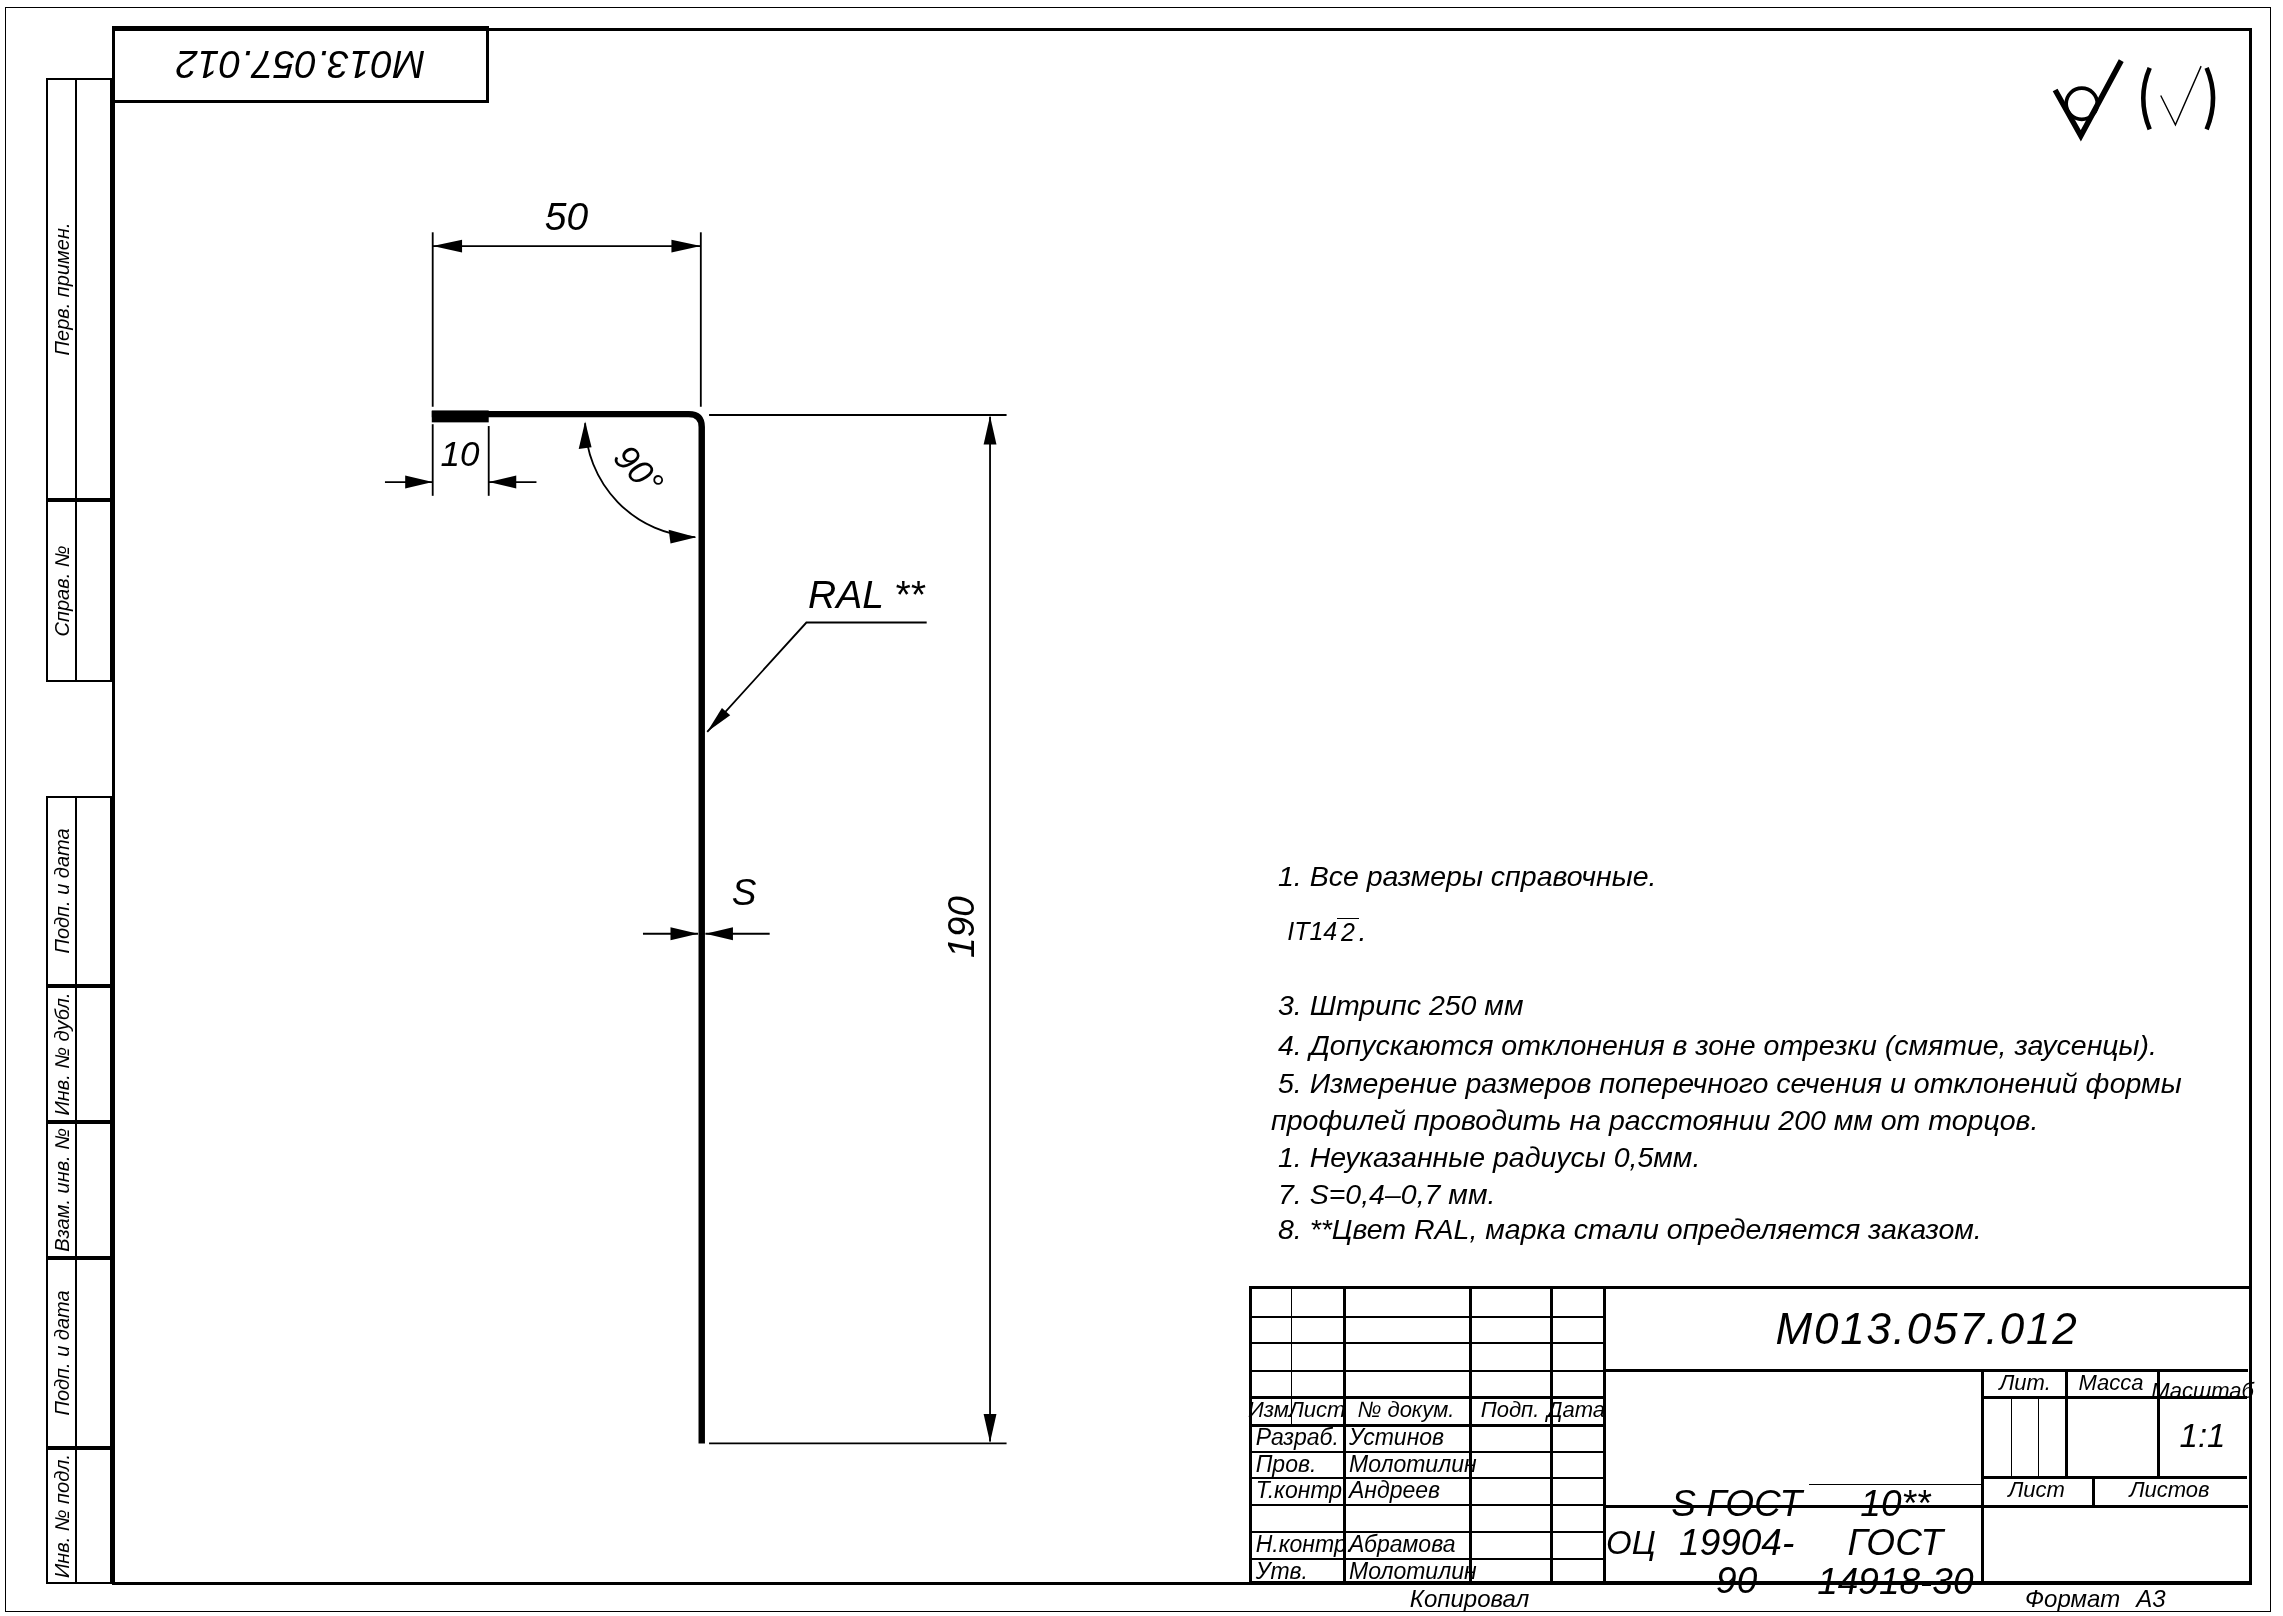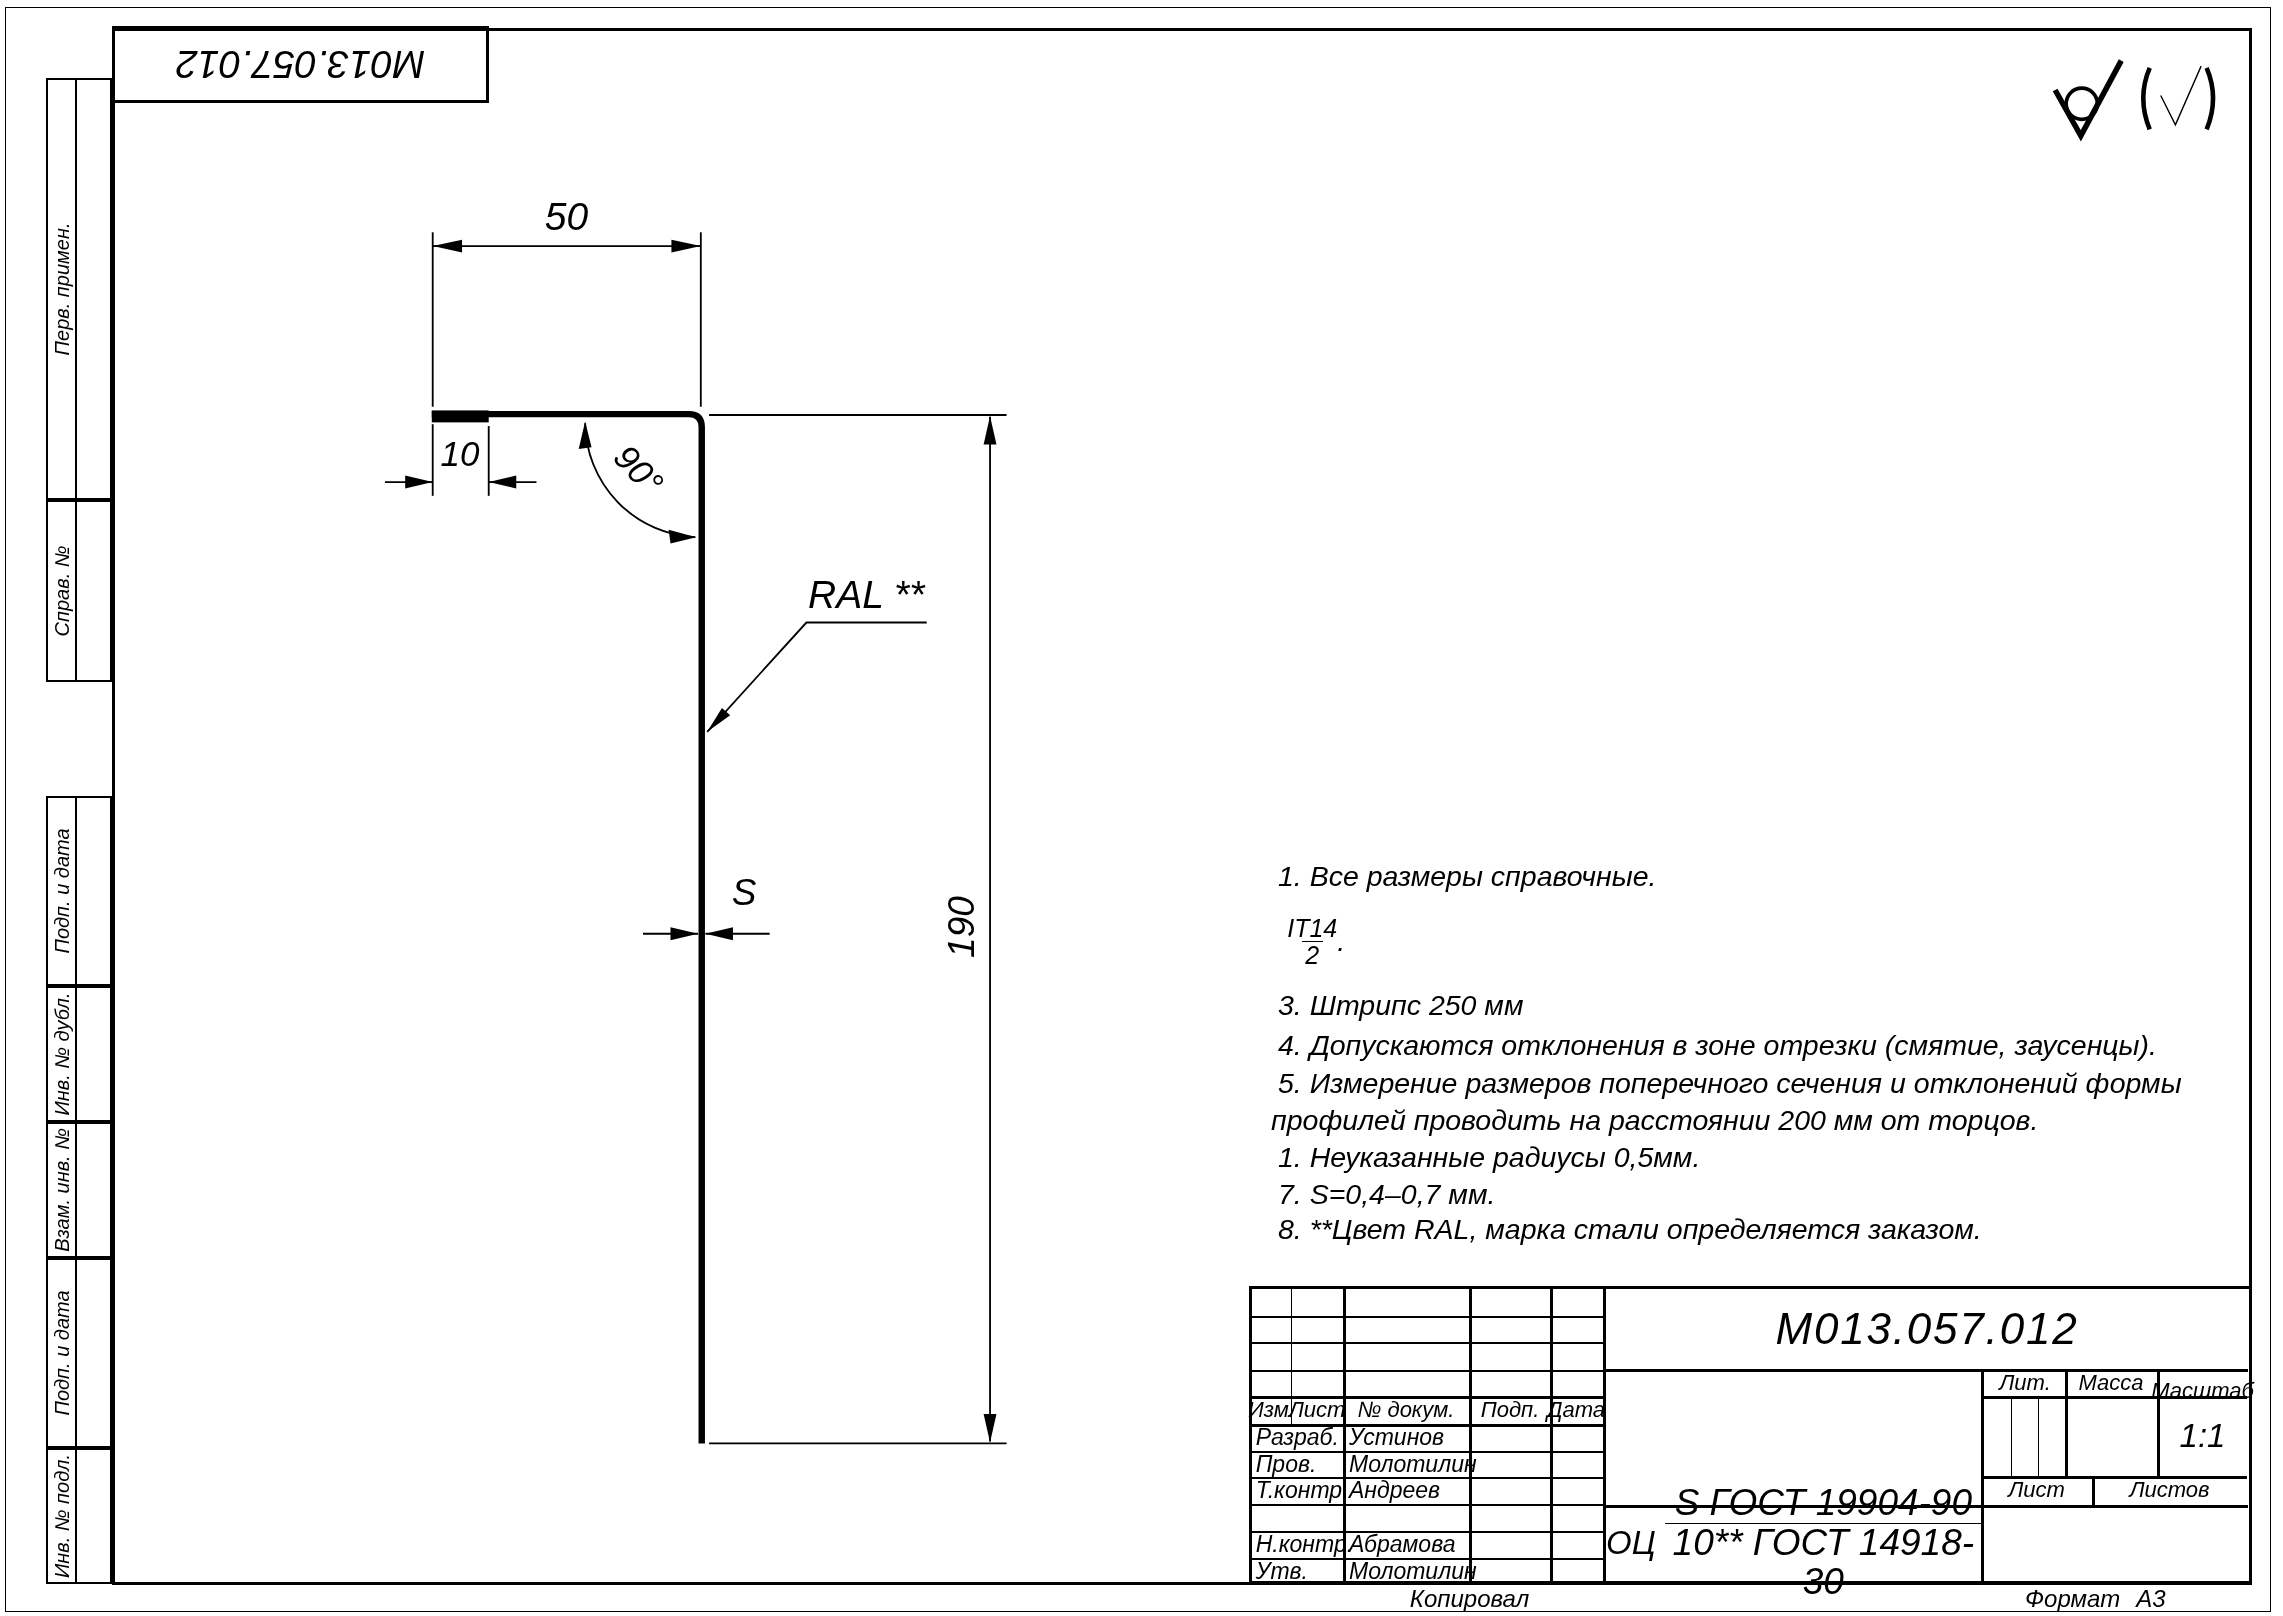--- a/index.html
+++ b/index.html
@@ -10,21 +10,21 @@
   .cell-l{position:absolute;display:flex;align-items:center;justify-content:flex-start;}
   .outer-border{position:absolute;left:4.6px;top:7.3px;width:2264px;height:1603px;border:1.8px solid #000;}
   .frame{position:absolute;left:112px;top:27.5px;width:2140px;height:1557px;border:3.7px solid #000;box-sizing:border-box;}
   .docbox{position:absolute;left:112px;top:26px;width:377px;height:77px;border:3.7px solid #000;box-sizing:border-box;
           display:flex;align-items:center;justify-content:center;font-size:39px;transform:rotate(180deg);}
   .sidebox{position:absolute;left:46px;width:66px;border:2.8px solid #000;box-sizing:border-box;}
   .sidebox .inner-div{position:absolute;left:27px;top:0;bottom:0;width:1.8px;background:#000;}
   .sidelabel{position:absolute;left:13.8px;top:50%;transform:translate(-50%,-50%) rotate(-90deg);
              white-space:nowrap;font-size:20px;}
   .note-line{position:absolute;left:1278px;font-size:28.5px;white-space:nowrap;}
-  .frac{display:inline-flex;flex-direction:column;align-items:center;line-height:1.05;font-size:25px;vertical-align:middle;}
+  .frac{display:inline-flex;align-items:center;line-height:1.05;font-size:25px;vertical-align:middle;}
   .frac .den{border-top:1.8px solid #000;padding:0 3.7px;}
   .tb{position:absolute;left:1249px;top:1286px;width:1003px;height:298px;border:3.7px solid #000;box-sizing:border-box;}
   .tb .vline{position:absolute;background:#000;width:2.8px;}
   .tb .hline{position:absolute;background:#000;height:2.8px;}
   .tb .vthin{position:absolute;background:#000;width:1.4px;}
   .tb .hthin{position:absolute;background:#000;height:1.8px;}
   .tb .small{font-size:22px;}
   .dimlabel{position:absolute;white-space:nowrap;}
 </style>
 </head>

